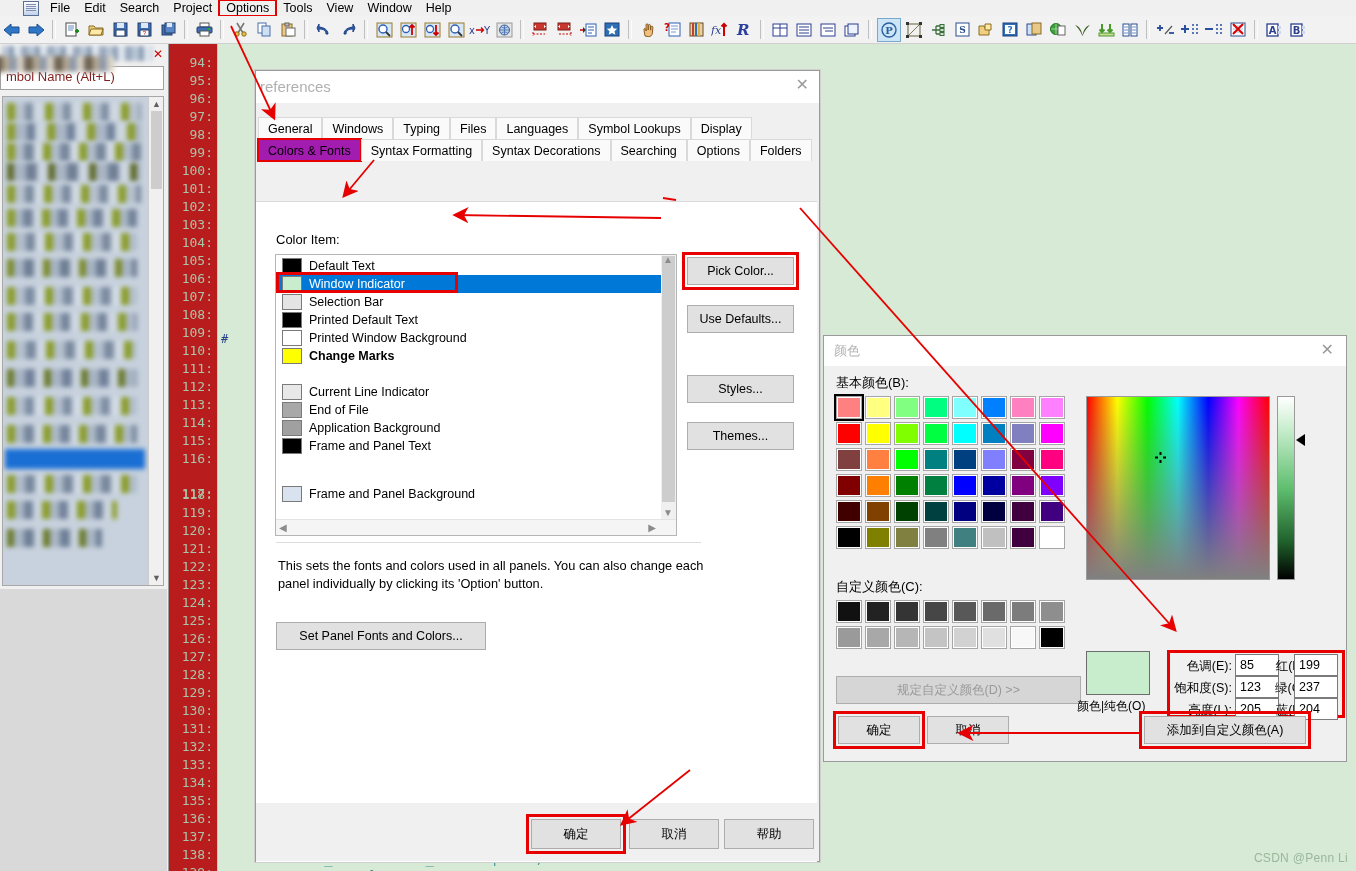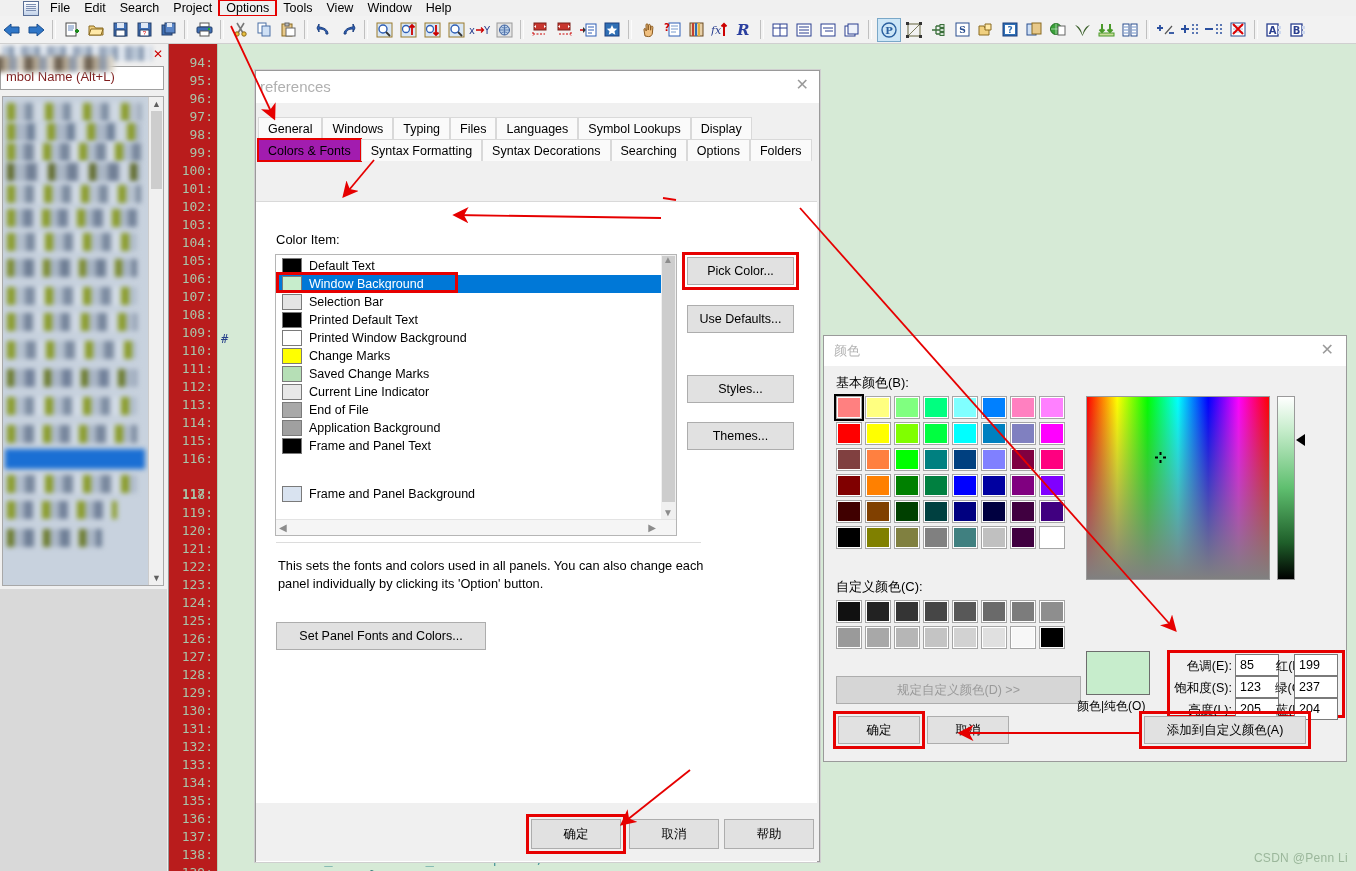--- a/index.html
+++ b/index.html
@@ -566,41 +566,37 @@
     <div class="panel">
       <div class="lbl" style="left:20px;top:30px;">Color Item:</div>
 
       <div id="colorlist">
           <div class="citem" style="top: 2px;">
             <span class="sw" style="background: rgb(0, 0, 0);"></span>
             <span>Default Text</span>
           </div>
           <div class="citem sel" style="top: 20px;">
             <span class="sw" style="background: rgb(199, 237, 204);"></span>
-            <span>Window Background</span>
+            <span>Window Indicator</span>
           </div>
           <div class="citem" style="top: 38px;">
             <span class="sw" style="background: rgb(228, 228, 228);"></span>
             <span>Selection Bar</span>
           </div>
           <div class="citem" style="top: 56px;">
             <span class="sw" style="background: rgb(0, 0, 0);"></span>
             <span>Printed Default Text</span>
           </div>
           <div class="citem" style="top: 74px;">
             <span class="sw" style="background: rgb(255, 255, 255);"></span>
             <span>Printed Window Background</span>
           </div>
-          <div class="citem" style="top: 92px;">
+          <div class="citem" style="top: 92px; font-weight: bold;">
             <span class="sw" style="background: rgb(255, 255, 0);"></span>
             <span>Change Marks</span>
-          </div>
-          <div class="citem" style="top: 110px;">
-            <span class="sw" style="background: rgb(182, 223, 182);"></span>
-            <span>Saved Change Marks</span>
           </div>
           <div class="citem" style="top: 128px;">
             <span class="sw" style="background: rgb(232, 232, 232);"></span>
             <span>Current Line Indicator</span>
           </div>
           <div class="citem" style="top: 146px;">
             <span class="sw" style="background: rgb(168, 168, 168);"></span>
             <span>End of File</span>
           </div>
           <div class="citem" style="top: 164px;">

